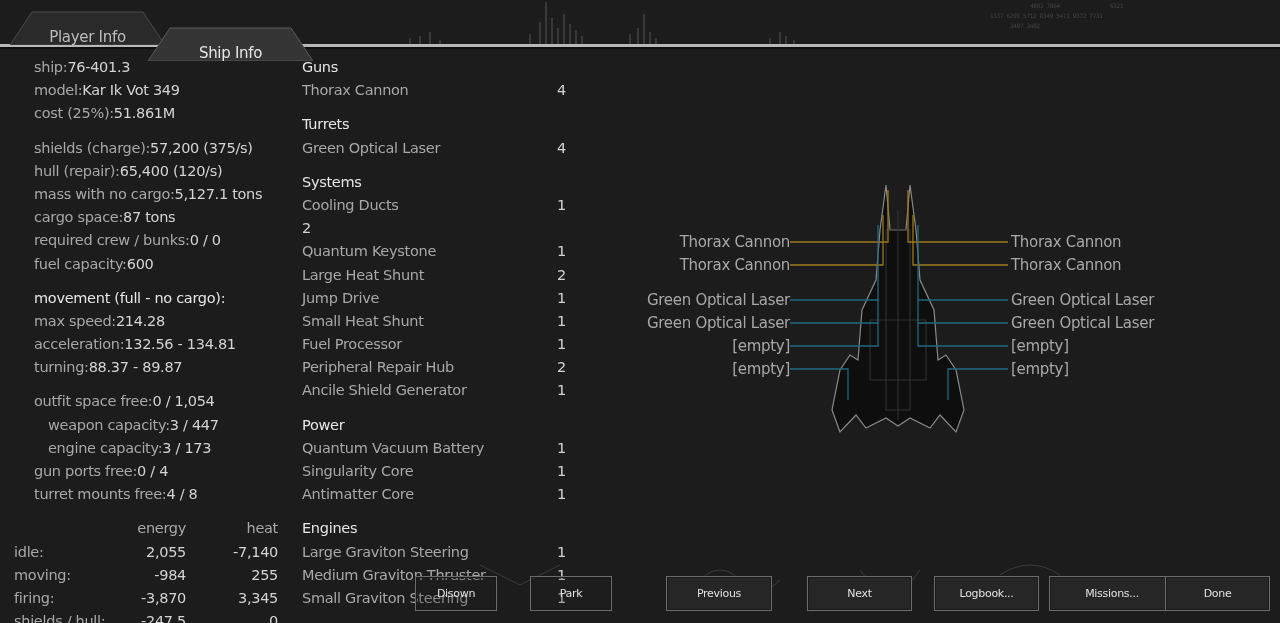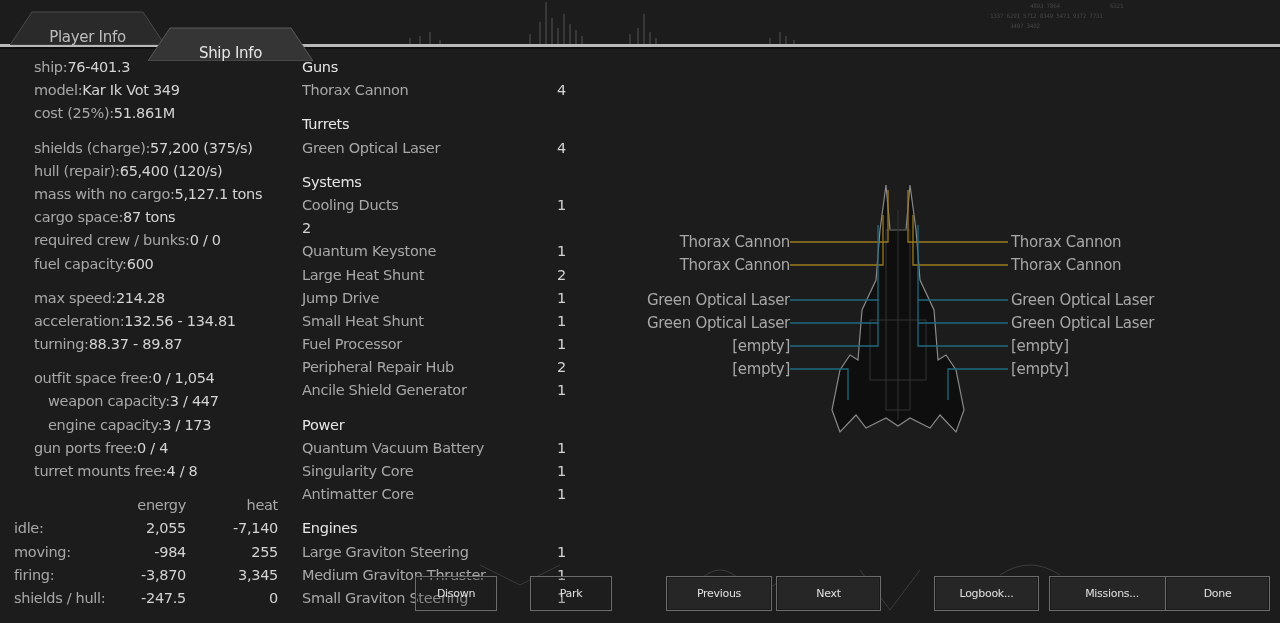--- a/index.html
+++ b/index.html
@@ -128,20 +128,23 @@
     </div>
   <div class="row">
       <span class="k">required crew / bunks:</span>
       <span class="v">0 / 0</span>
     </div>
   <div class="row">
       <span class="k">fuel capacity:</span>
       <span class="v">600</span>
     </div>
   <div class="gap"></div>
+  <div class="row hdr">
+      <span>movement (full - no cargo):</span>
+    </div>
   <div class="row">
       <span class="k">max speed:</span>
       <span class="v">214.28</span>
     </div>
   <div class="row">
       <span class="k">acceleration:</span>
       <span class="v">132.56 - 134.81</span>
     </div>
   <div class="row">
       <span class="k">turning:</span>
@@ -325,16 +328,16 @@
     <path d="M600 25 q20 -20 40 0 q20 20 40 0"></path>
     <path d="M760 15 l30 40 l30 -40"></path>
     <path d="M900 20 q30 -20 60 0"></path>
     <path d="M1040 30 h60 q10 0 10 10"></path>
   </g>
 </svg>
 
 <div class="btn faint" style="left:415px;width:82px">Disown</div>
 <div class="btn faint" style="left:530px;width:82px">Park</div>
 <div class="btn" style="left:666px;width:106px">Previous</div>
-<div class="btn" style="left:776px;width:105px">Next</div>
+<div class="btn" style="left:807px;width:105px">Next</div>
 <div class="btn" style="left:934px;width:105px">Logbook...</div>
 <div class="btn" style="left:1049px;width:126px">Missions...</div>
 <div class="btn" style="left:1165px;width:105px">Done</div>
 
 </body></html>

